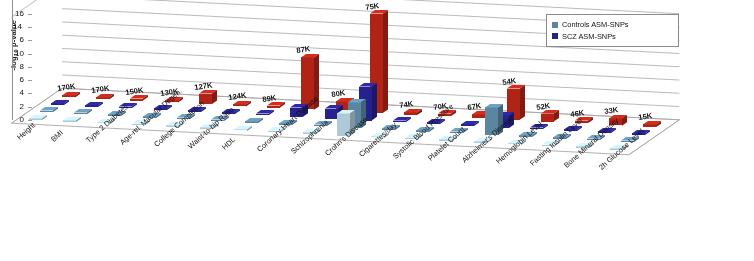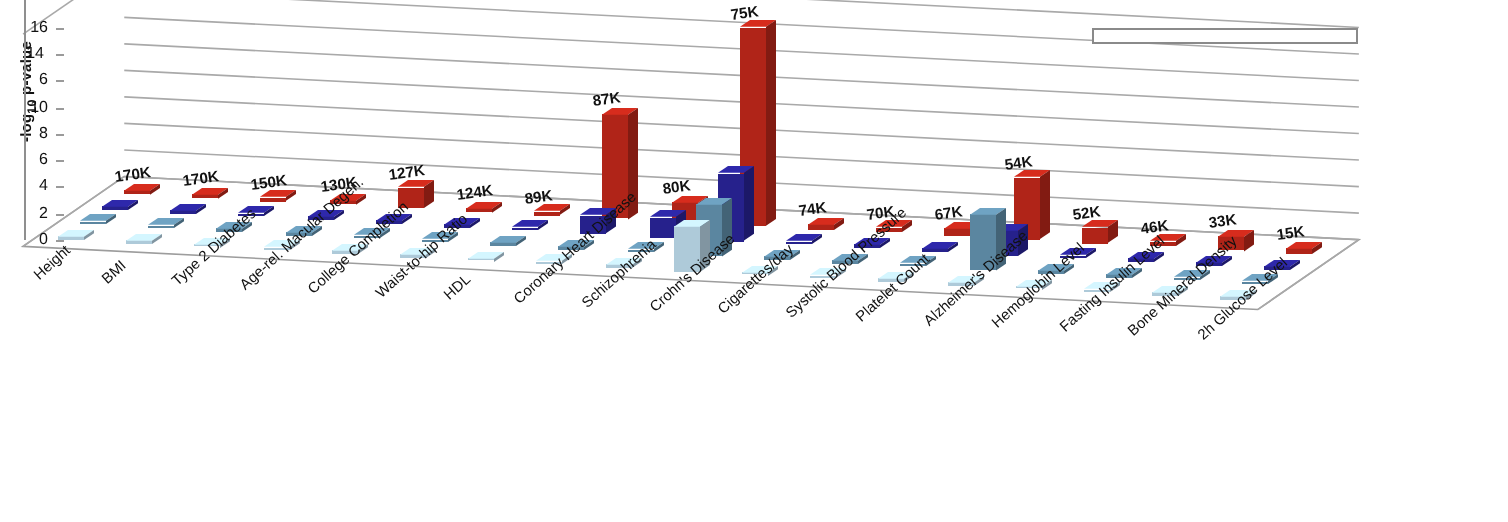--- a/index.html
+++ b/index.html
@@ -626,14 +626,22 @@
       <div class="clabel" style="left: 391.3px; top: 154.09px;">Systolic Blood Pressure</div>
       <div class="clabel" style="left: 425.5px; top: 155.84px;">Platelet Count</div>
       <div class="clabel" style="left: 459.7px; top: 157.59px;">Alzheimer's Disease</div>
       <div class="clabel" style="left: 493.9px; top: 159.34px;">Hemoglobin Level</div>
       <div class="clabel" style="left: 528.1px; top: 161.09px;">Fasting Insulin Level</div>
       <div class="clabel" style="left: 562.3px; top: 162.84px;">Bone Mineral Density</div>
       <div class="clabel" style="left: 596.5px; top: 164.59px;">2h Glucose Level</div>
     </div>
 
   <div class="legend" id="legend">
+      <div class="row">
+        <span class="sw" style="background: rgb(91, 134, 160);"></span>
+        <span class="txt">Controls ASM-SNPs</span>
+      </div>
+      <div class="row">
+        <span class="sw" style="background: rgb(38, 33, 140);"></span>
+        <span class="txt">SCZ ASM-SNPs</span>
+      </div>
     </div>
 </div>
 
 </body></html>

